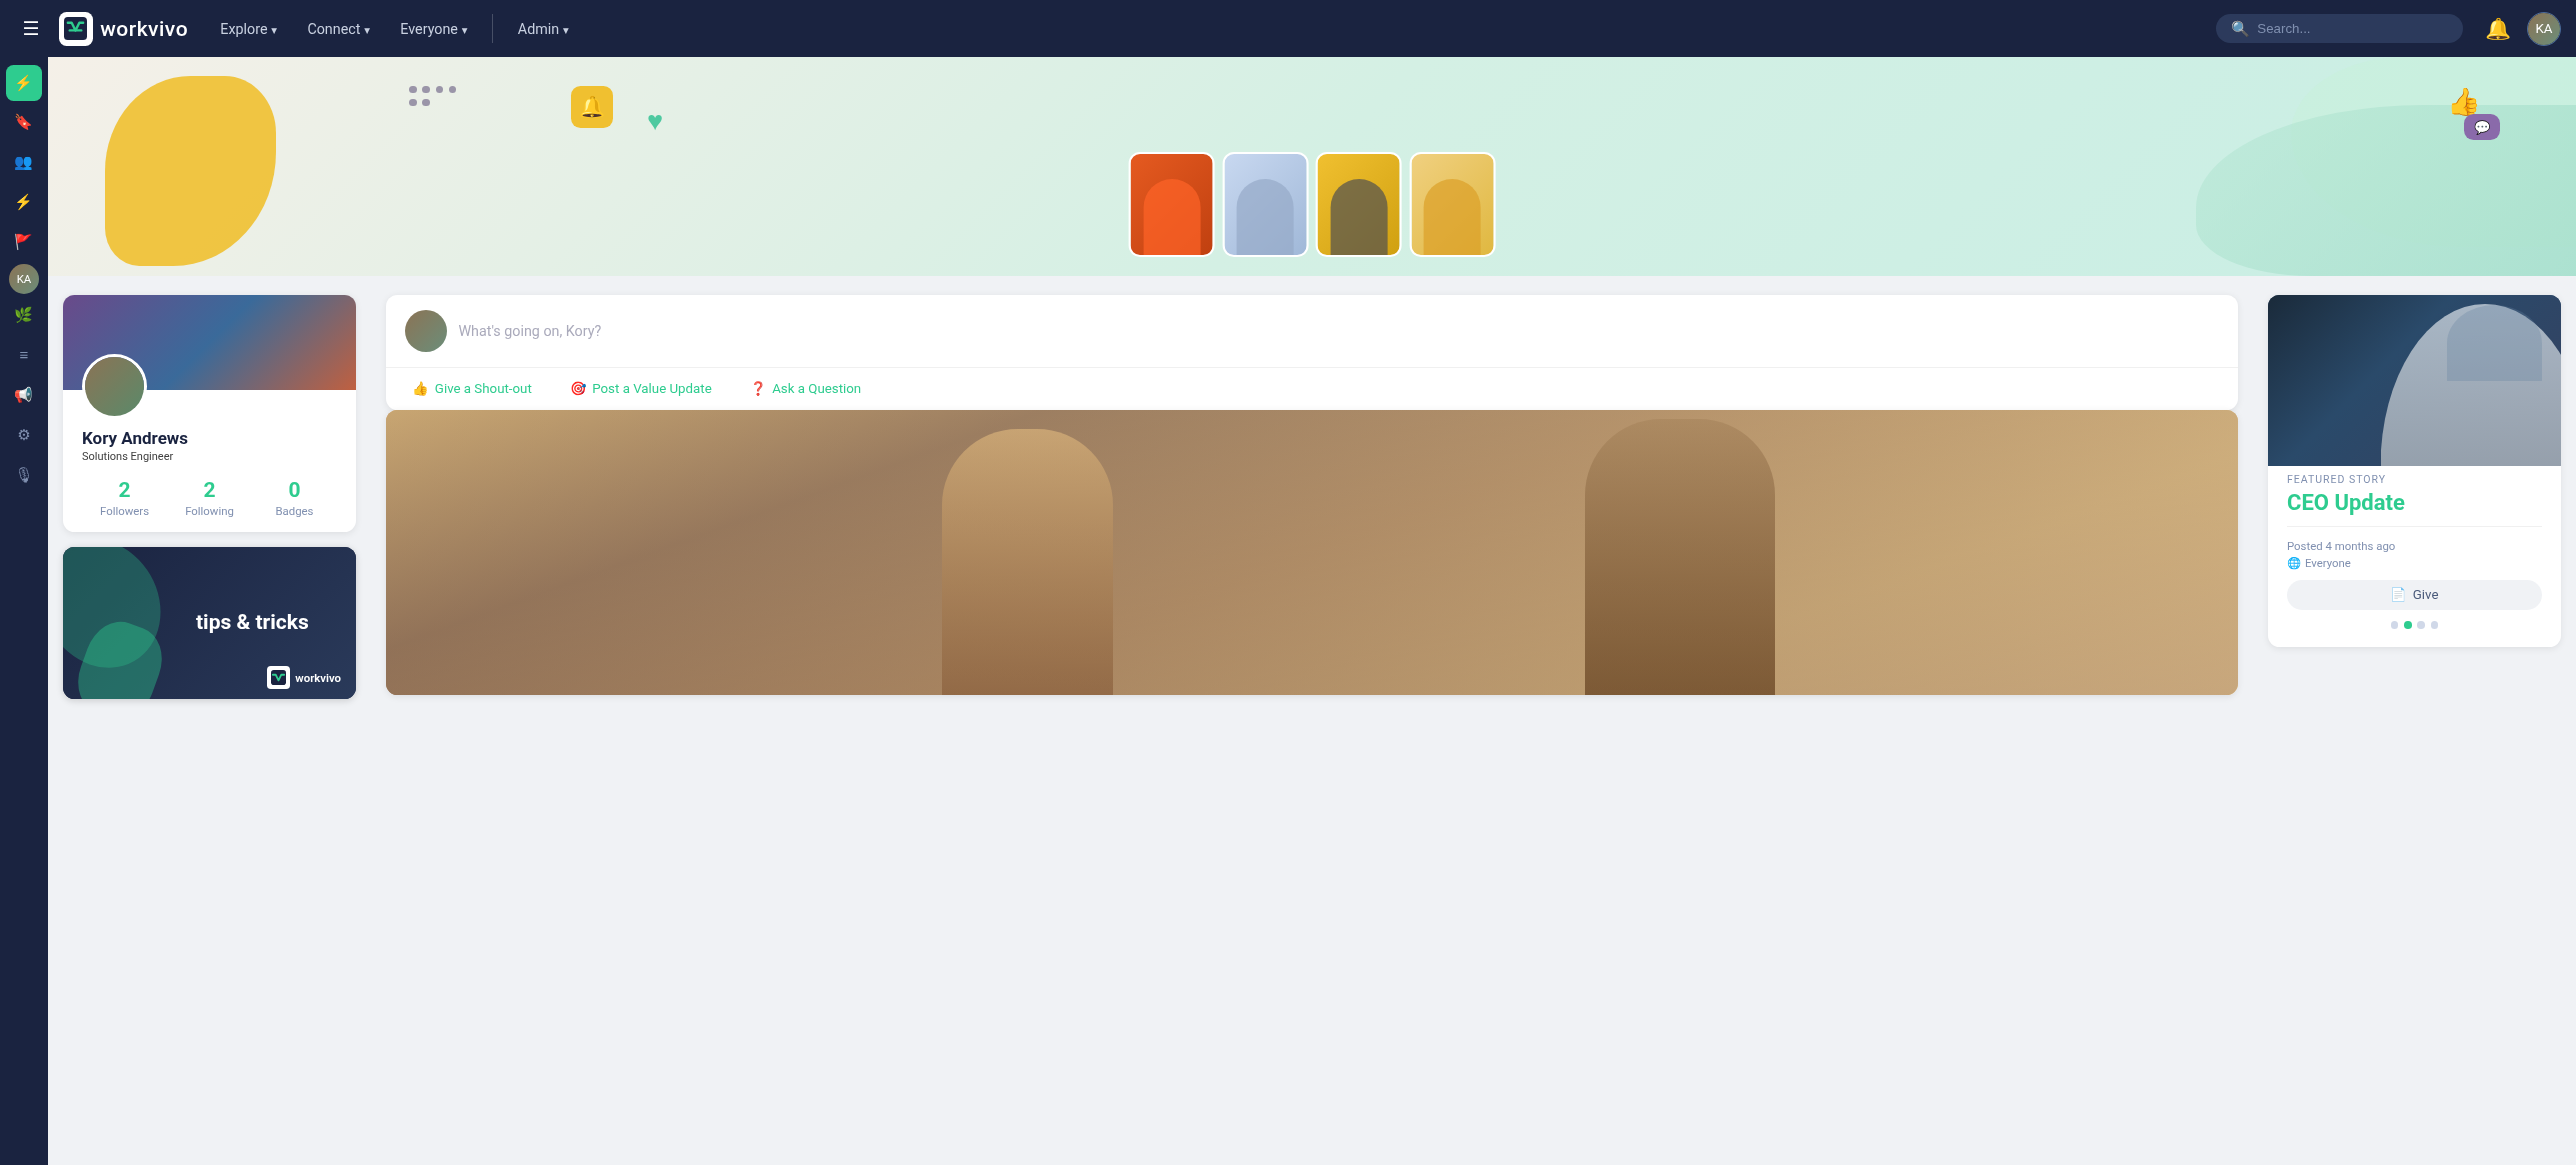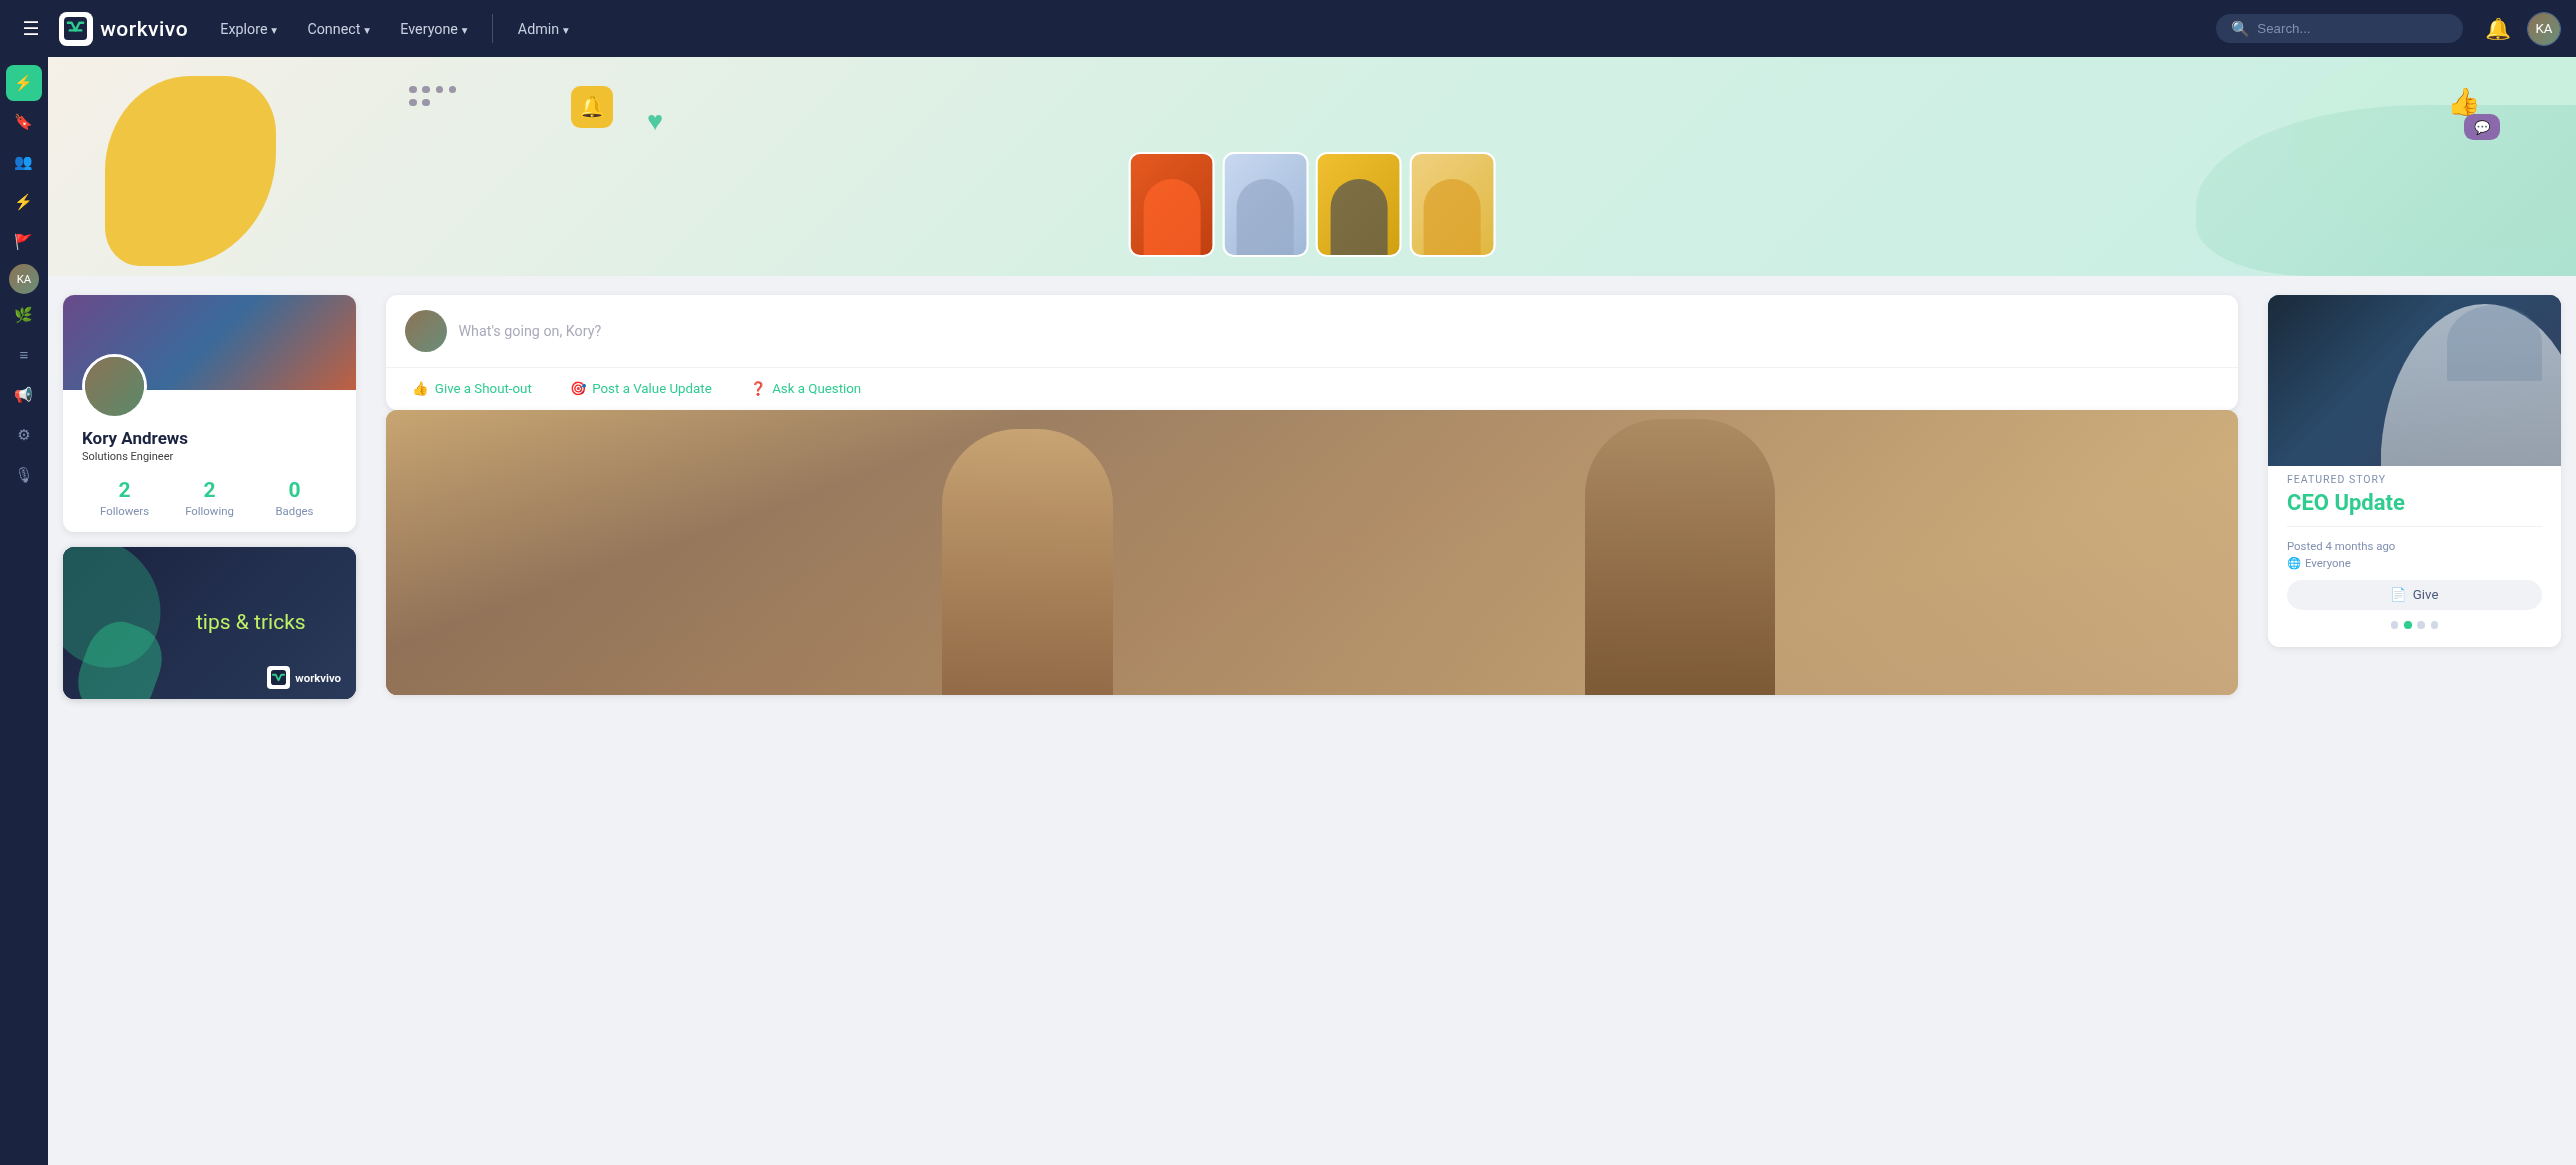--- a/index.html
+++ b/index.html
@@ -182,21 +182,21 @@
     .tips-deco2 {
       position: absolute; left: 19px; bottom: -19px;
       width: 76px; height: 95px; border-radius: 40%;
       background: rgba(46, 204, 143, 0.4); transform: rotate(20deg);
     }
     .tips-content {
       position: relative; z-index: 1; height: 100%;
       display: flex; flex-direction: column; justify-content: center;
       padding: 19px 19px 19px 133px;
     }
-    .tips-title { color: #bef264; font-size: 21px; font-weight: 400; line-height: 1.2; }
+    .tips-title { color: #ffffff; font-size: 21px; font-weight: 700; line-height: 1.2; }
     .tips-logo { position: absolute; bottom: 9.5px; right: 15px; display: flex; align-items: center; gap: 5.7px; }
     .tips-logo-box {
       width: 23px; height: 23px; background: #fff; border-radius: 3.8px;
       display: flex; align-items: center; justify-content: center;
     }
     .tips-logo-text { color: #fff; font-size: 11.4px; font-weight: 600; }
 
     
     .center-panel { flex: 1; padding: 19px 15px; min-width: 0; display: flex; flex-direction: column; }
 

